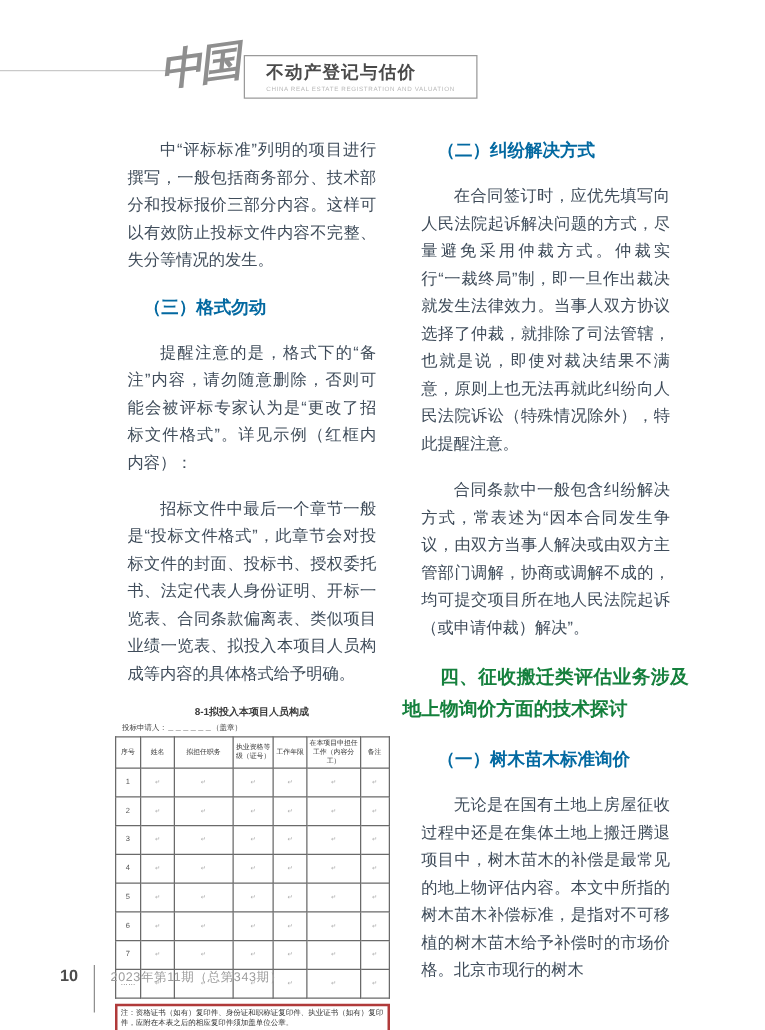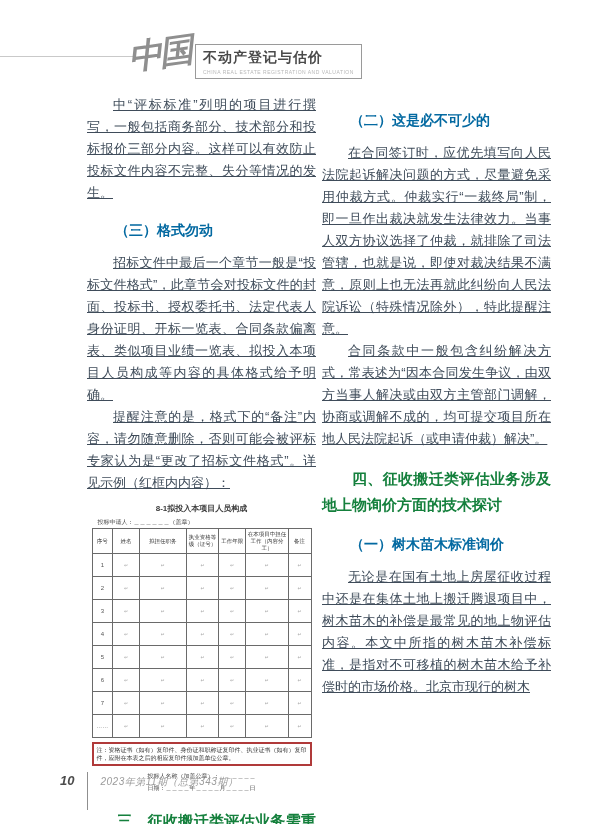--- a/index.html
+++ b/index.html
@@ -10,47 +10,47 @@
     color:#3f4c5a;
   }
   
   .header-rule { position:absolute; top:56px; left:0; width:136px; height:1px; background:#c9c9c9; }
   .logo { position:absolute; top:34px; left:128px; display:flex; align-items:flex-start; }
   .logo-cn {
     font-family:"DejaVu Serif", serif; font-style:italic; font-weight:bold;
     font-size:34px; line-height:1; color:#8f8f8f; transform:rotate(-8deg);
     margin-right:5px; margin-top:2px; letter-spacing:-3px;
   }
-  .logo-box { border:1px solid #9a9a9a; padding:4px 7px 3px; margin-top:10px; background:#fff; }
+  .logo-box { border:1px solid #9a9a9a; padding:4px 17px 3px; margin-top:10px; background:#fff; }
   .logo-title { font-weight:bold; font-size:14px; color:#4a4a4a; letter-spacing:1px; white-space:nowrap; }
   .logo-sub { font-size:5px; color:#b8b8b8; margin-top:2px; letter-spacing:.5px; white-space:nowrap; }
   
   .col { position:absolute; top:94px; width:229px; font-size:13px; line-height:22px; text-align:justify; }
   .col-left  { left:87px;  }
   .col-right { left:322px; }
-  p.body { margin:0; text-indent:2em;text-decoration:underline; }
+  p.body { margin:15px; text-indent:2em; }
   .sub-heading { font-size:14px; font-weight:bold; color:#0369a1; text-indent:2em; margin:15px 0 11px; }
   .section-heading { font-size:15px; font-weight:bold; color:#15803d; text-indent:2em; margin:16px 0 10px; line-height:26px; }
   
   .figure { width:220px; margin:10px auto 4px; color:#3a3a3a; }
   .fig-title { font-size:8px; font-weight:bold; text-align:center; line-height:10px; }
   .fig-sub { font-size:6px; text-align:left; margin:4px 0 2px 6px; line-height:8px; color:#444; }
   .fig-table { border-collapse:collapse; width:100%; table-layout:fixed; }
   .fig-table th, .fig-table td { border:1px solid #6a6a6a; padding:0 1px; text-align:center; }
   .fig-table th { font-size:5.5px; font-weight:normal; height:24px; line-height:7px; color:#333; }
   .fig-table td { font-size:6px; height:15px; color:#555; }
   .cell-mark { color:#adadad; font-size:5px; }
   .fig-note {
     border:2px solid #b03a3a; margin-top:4px; padding:2px 3px;
     font-size:6px; line-height:8px; text-align:left; color:#333;
   }
   .fig-sign { font-size:6px; text-align:center; margin-top:6px; line-height:8px; color:#444; }
   .fig-date { font-size:6px; text-align:center; margin-top:4px; line-height:8px; color:#444; }
   
-  .footer { position:absolute; left:60px; top:772px; display:flex; align-items:flex-start;font-style:italic; }
+  .footer { position:absolute; left:48px; top:772px; display:flex; align-items:flex-start; }
   .footer-page { font-size:13px; font-weight:bold; color:#4c4c4c; margin-right:13px; padding-top:1px; }
   .footer-rule { width:1px; height:38px; background:#8f8f8f; margin-right:12px; }
   .footer-issue { font-size:10px; color:#9c9c9c; padding-top:3px; letter-spacing:.5px; }
 </style>
 </head>
 <body>
 
 <div class="page">
 
   <div class="header-rule"></div>
@@ -58,22 +58,22 @@
     <span class="logo-cn">中国</span>
     <span class="logo-box">
       <span class="logo-title" style="display:block">不动产登记与估价</span>
       <span class="logo-sub" style="display:block">CHINA REAL ESTATE REGISTRATION AND VALUATION</span>
     </span>
   </div>
 
   <div class="col col-left">
     <p class="body">中“评标标准”列明的项目进行撰写，一般包括商务部分、技术部分和投标报价三部分内容。这样可以有效防止投标文件内容不完整、失分等情况的发生。</p>
     <div class="sub-heading">（三）格式勿动</div>
+    <p class="body">提醒注意的是，格式下的“备注”内容，请勿随意删除，否则可能会被评标专家认为是“更改了招标文件格式”。详见示例（红框内内容）：</p>
     <p class="body">招标文件中最后一个章节一般是“投标文件格式”，此章节会对投标文件的封面、投标书、授权委托书、法定代表人身份证明、开标一览表、合同条款偏离表、类似项目业绩一览表、拟投入本项目人员构成等内容的具体格式给予明确。</p>
-    <p class="body">提醒注意的是，格式下的“备注”内容，请勿随意删除，否则可能会被评标专家认为是“更改了招标文件格式”。详见示例（红框内内容）：</p>
 
     <div class="figure">
       <div class="fig-title">8-1拟投入本项目人员构成</div>
       <div class="fig-sub">投标申请人：＿＿＿＿＿＿（盖章）</div>
       <table class="fig-table">
         <thead>
           <tr>
               <th style="width: 9%;">序号</th>
               <th style="width: 12%;">姓名</th>
               <th style="width: 22%;">拟担任职务</th>
@@ -161,21 +161,21 @@
       <div class="fig-note" style="border-color: rgb(176, 58, 58);">注：资格证书（如有）复印件、身份证和职称证复印件、执业证书（如有）复印件，应附在本表之后的相应复印件须加盖单位公章。</div>
       <div class="fig-sign">投标人名称（加盖公章）：＿＿＿＿＿＿</div>
       <div class="fig-date">日期：＿＿＿＿年＿＿＿＿月＿＿＿＿日</div>
     </div>
 
     <div class="section-heading">三、征收搬迁类评估业务需重点关注的合同条款</div>
 
   </div>
 
   <div class="col col-right">
-    <div class="sub-heading">（二）这是必不可少的</div>
+    <div class="sub-heading">（二）纠纷解决方式</div>
     <p class="body">在合同签订时，应优先填写向人民法院起诉解决问题的方式，尽量避免采用仲裁方式。仲裁实行“一裁终局”制，即一旦作出裁决就发生法律效力。当事人双方协议选择了仲裁，就排除了司法管辖，也就是说，即使对裁决结果不满意，原则上也无法再就此纠纷向人民法院诉讼（特殊情况除外），特此提醒注意。</p>
     <p class="body">合同条款中一般包含纠纷解决方式，常表述为“因本合同发生争议，由双方当事人解决或由双方主管部门调解，协商或调解不成的，均可提交项目所在地人民法院起诉（或申请仲裁）解决”。</p>
     <div class="section-heading">四、征收搬迁类评估业务涉及地上物询价方面的技术探讨</div>
     <div class="sub-heading">（一）树木苗木标准询价</div>
     <p class="body">无论是在国有土地上房屋征收过程中还是在集体土地上搬迁腾退项目中，树木苗木的补偿是最常见的地上物评估内容。本文中所指的树木苗木补偿标准，是指对不可移植的树木苗木给予补偿时的市场价格。北京市现行的树木</p>
   </div>
 
   <div class="footer">
     <span class="footer-page">10</span>
     <span class="footer-rule"></span>

